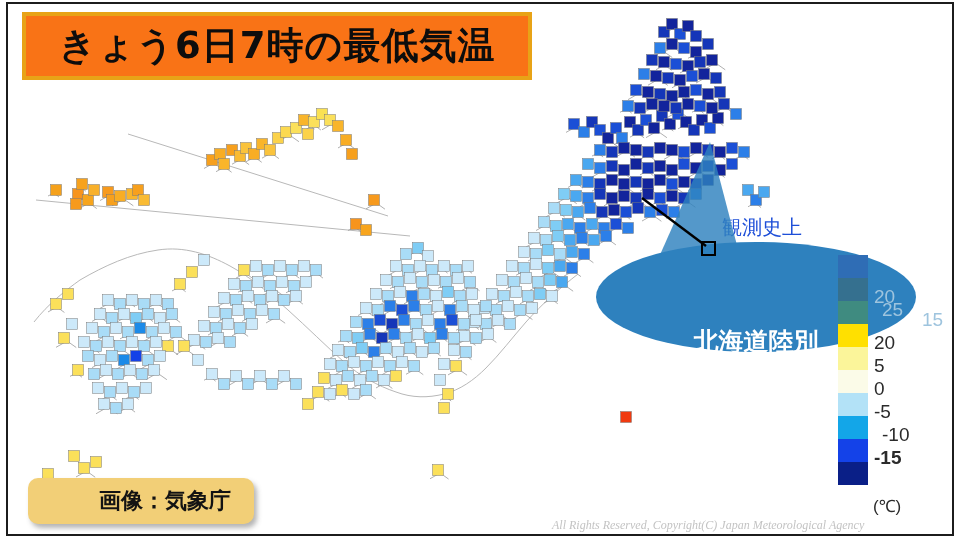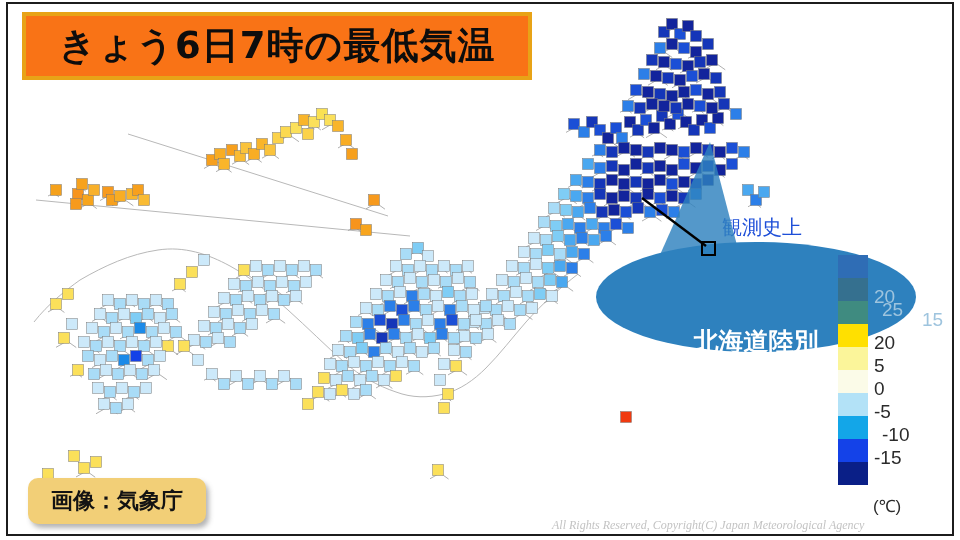--- a/index.html
+++ b/index.html
@@ -68,20 +68,21 @@
     left: 28px;
     top: 478px;
     width: 178px;
     height: 46px;
     background: #f2cf77;
     border-radius: 10px;
     display: flex;
     align-items: center;
     justify-content: center;
     box-shadow: 3px 4px 5px rgba(90,90,90,0.45);
+    padding-left: 48px;
   }
   .source-text {
     font-family: "DejaVu Sans", "Liberation Sans", sans-serif;
     font-size: 22px;
     font-weight: bold;
     color: #131313;
     white-space: nowrap;
   }
 
   
@@ -874,21 +875,21 @@
     </div>
   <div class="legend-labels" id="legend-labels">
       <div class="legend-label dim" style="top: 9px; left: 8px; margin-top: 36px;">25</div>
       <div class="legend-label dim" style="top: 32px; left: 0px;">20</div>
       <div class="legend-label dim" style="top: 55px; left: 0px; margin-left: 48px;">15</div>
       <div class="legend-label" style="top: 78px; left: 0px;">20</div>
       <div class="legend-label" style="top: 101px; left: 0px;">5</div>
       <div class="legend-label" style="top: 124px; left: 0px;">0</div>
       <div class="legend-label" style="top: 147px; left: 0px;">-5</div>
       <div class="legend-label" style="top: 170px; left: 8px;">-10</div>
-      <div class="legend-label" style="top: 193px; left: 0px;">-15</div>
+      <div class="legend-label" style="top: 193px; left: 0px; font-weight: bold;">-15</div>
     </div>
   <div class="legend-unit">(℃)</div>
 
   <div class="source-box">
     <span class="source-text">画像：気象庁</span>
   </div>
 
   <div class="copyright">All Rights Reserved, Copyright(C) Japan Meteorological Agency</div>
 
 </div>

